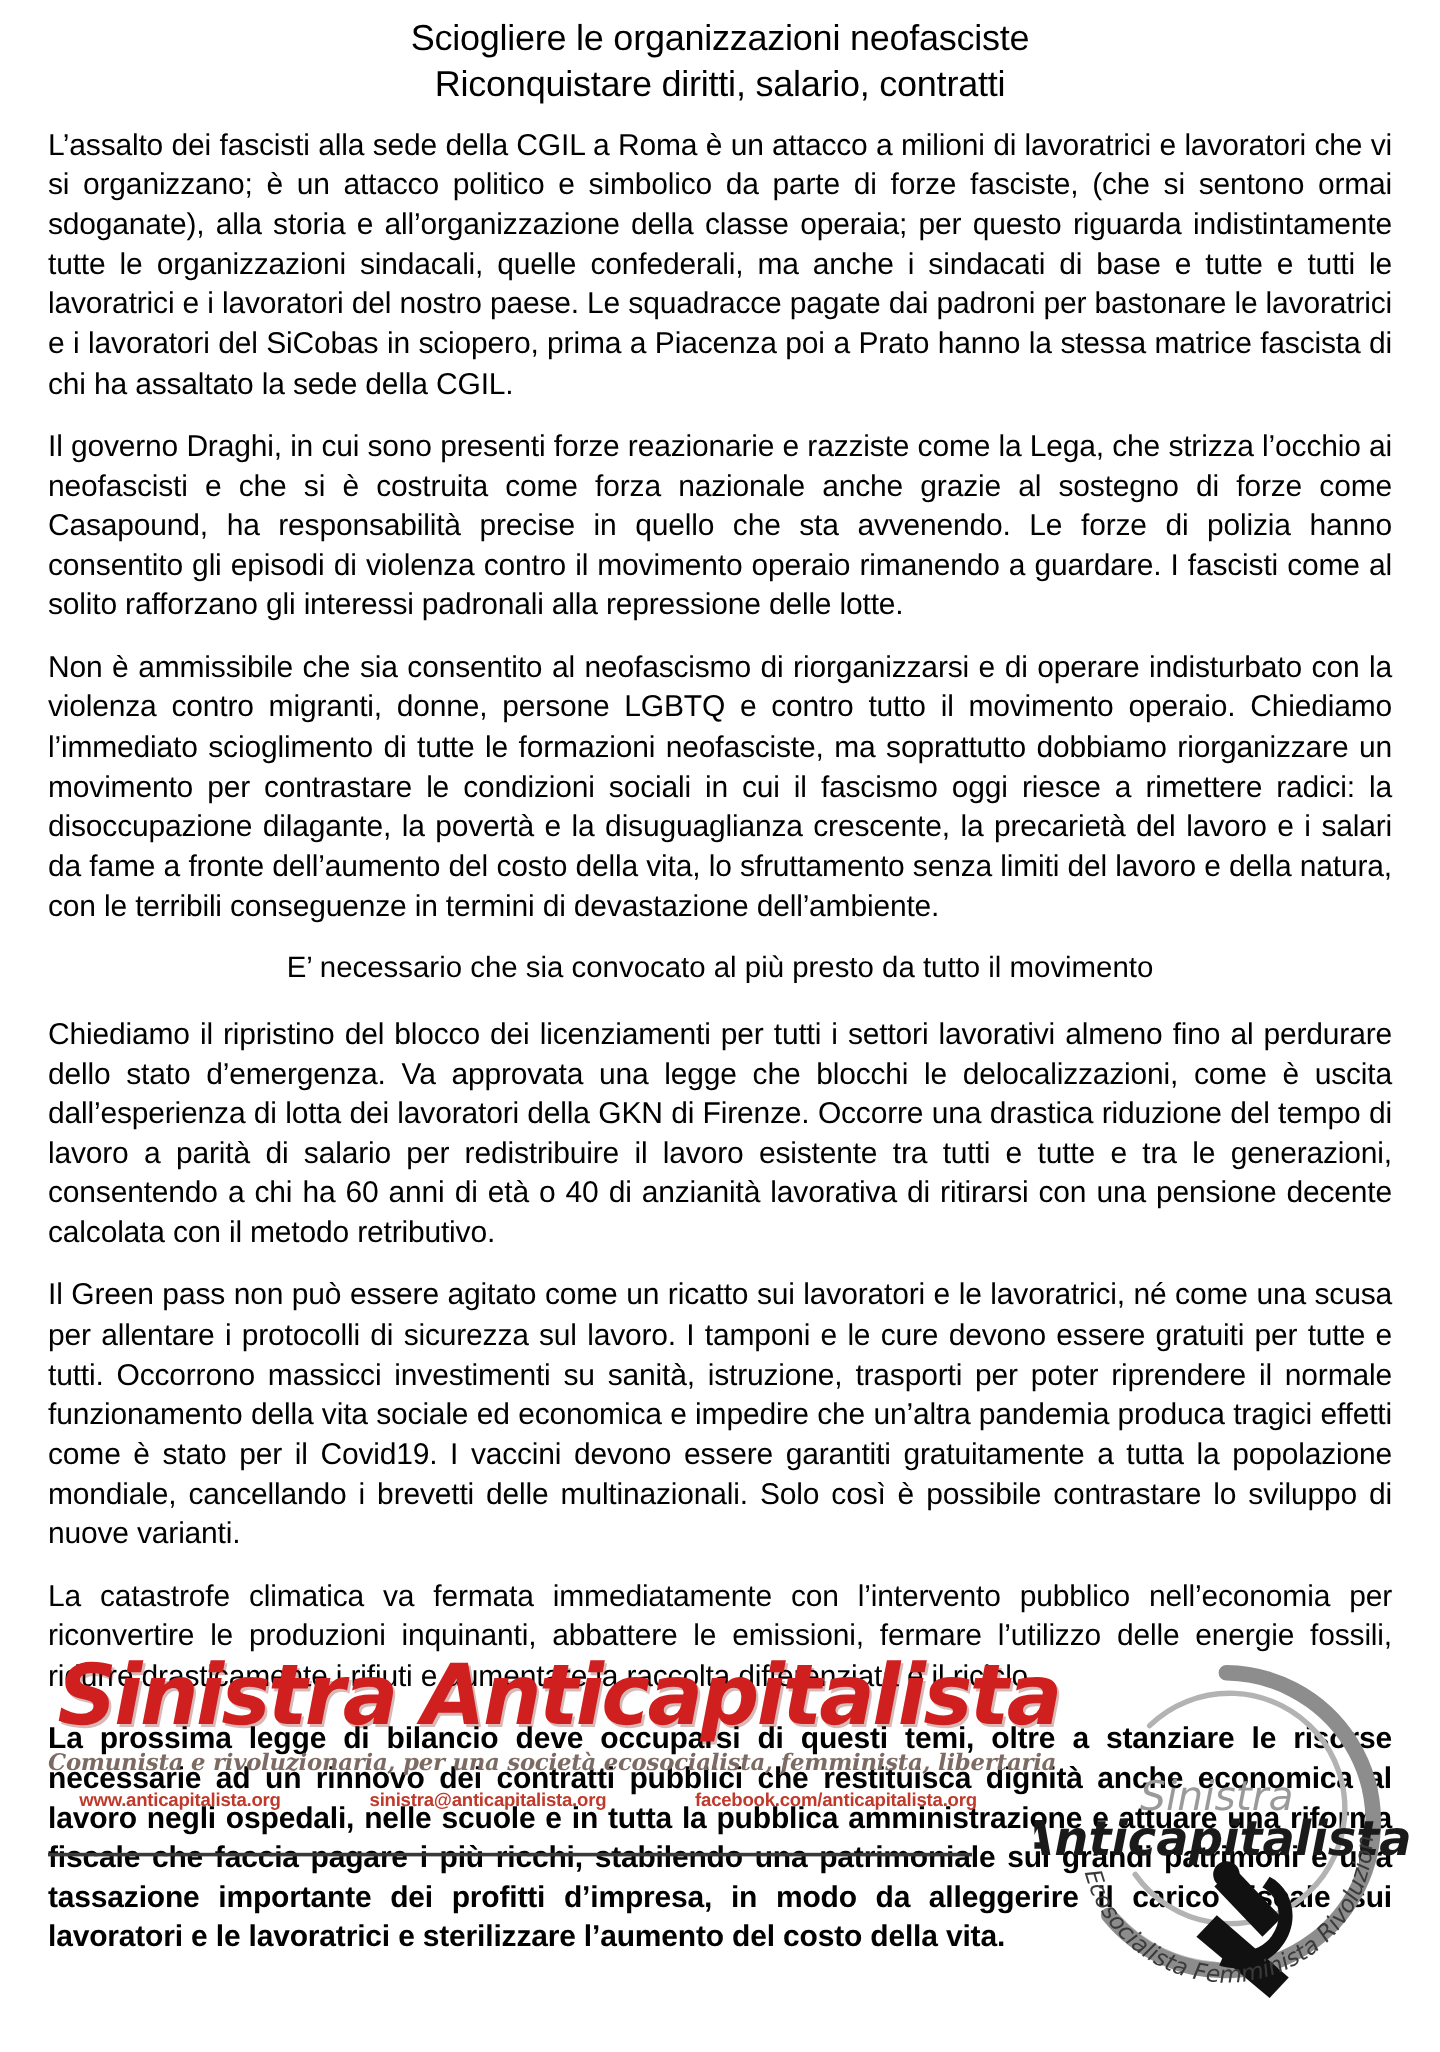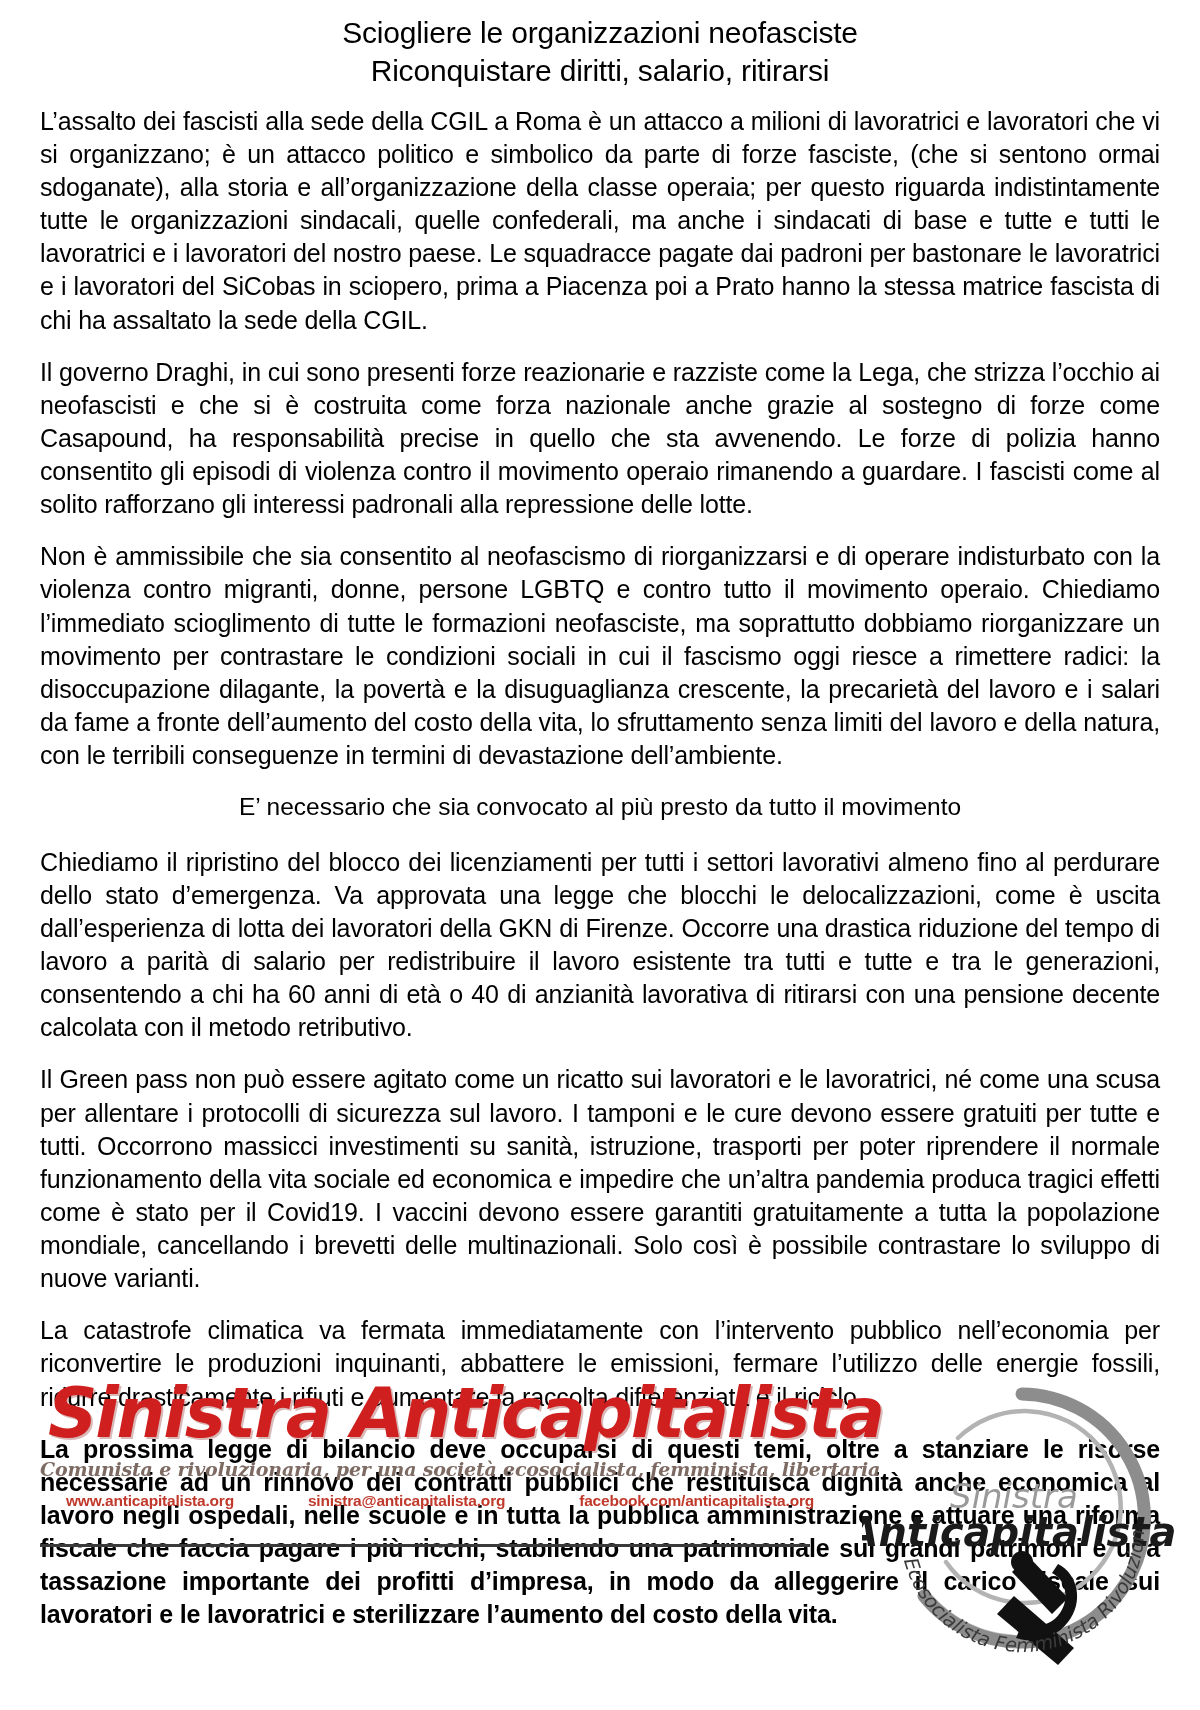--- a/index.html
+++ b/index.html
@@ -141,21 +141,21 @@
 </style>
 </head>
 <body>
 
 <div class="page">
 
   <div class="content">
 
     <h1 class="headline">
       <span class="hl-line hl-line-1">Sciogliere le organizzazioni neofasciste</span>
-      <span class="hl-line hl-line-3">Riconquistare diritti, salario, ritirarsi</span>
+      <span class="hl-line hl-line-3">Riconquistare diritti, salario, contratti</span>
     </h1>
 
     <p class="body-par">L’assalto dei fascisti alla sede della CGIL a Roma è un attacco a milioni di lavoratrici e lavoratori che vi si organizzano; è un attacco politico e simbolico da parte di forze fasciste, (che si sentono ormai sdoganate), alla storia e all’organizzazione della classe operaia; per questo riguarda indistintamente tutte le organizzazioni sindacali, quelle confederali, ma anche i sindacati di base e tutte e tutti le lavoratrici e i lavoratori del nostro paese. Le squadracce pagate dai padroni per bastonare le lavoratrici e i lavoratori del SiCobas in sciopero, prima a Piacenza poi a Prato hanno la stessa matrice fascista di chi ha assaltato la sede della CGIL.</p>
 
     <p class="body-par">Il governo Draghi, in cui sono presenti forze reazionarie e razziste come la Lega, che strizza l’occhio ai neofascisti e che si è costruita come forza nazionale anche grazie al sostegno di forze come Casapound, ha responsabilità precise in quello che sta avvenendo. Le forze di polizia hanno consentito gli episodi di violenza contro il movimento operaio rimanendo a guardare. I fascisti come al solito rafforzano gli interessi padronali alla repressione delle lotte.</p>
 
     <p class="body-par">Non è ammissibile che sia consentito al neofascismo di riorganizzarsi e di operare indisturbato con la violenza contro migranti, donne, persone LGBTQ e contro tutto il movimento operaio. Chiediamo l’immediato scioglimento di tutte le formazioni neofasciste, ma soprattutto dobbiamo riorganizzare un movimento per contrastare le condizioni sociali in cui il fascismo oggi riesce a rimettere radici: la disoccupazione dilagante, la povertà e la disuguaglianza crescente, la precarietà del lavoro e i salari da fame a fronte dell’aumento del costo della vita, lo sfruttamento senza limiti del lavoro e della natura, con le terribili conseguenze in termini di devastazione dell’ambiente.</p>
 
     <div class="call-block">
       <span class="call-line">E’ necessario che sia convocato al più presto da tutto il movimento</span>

